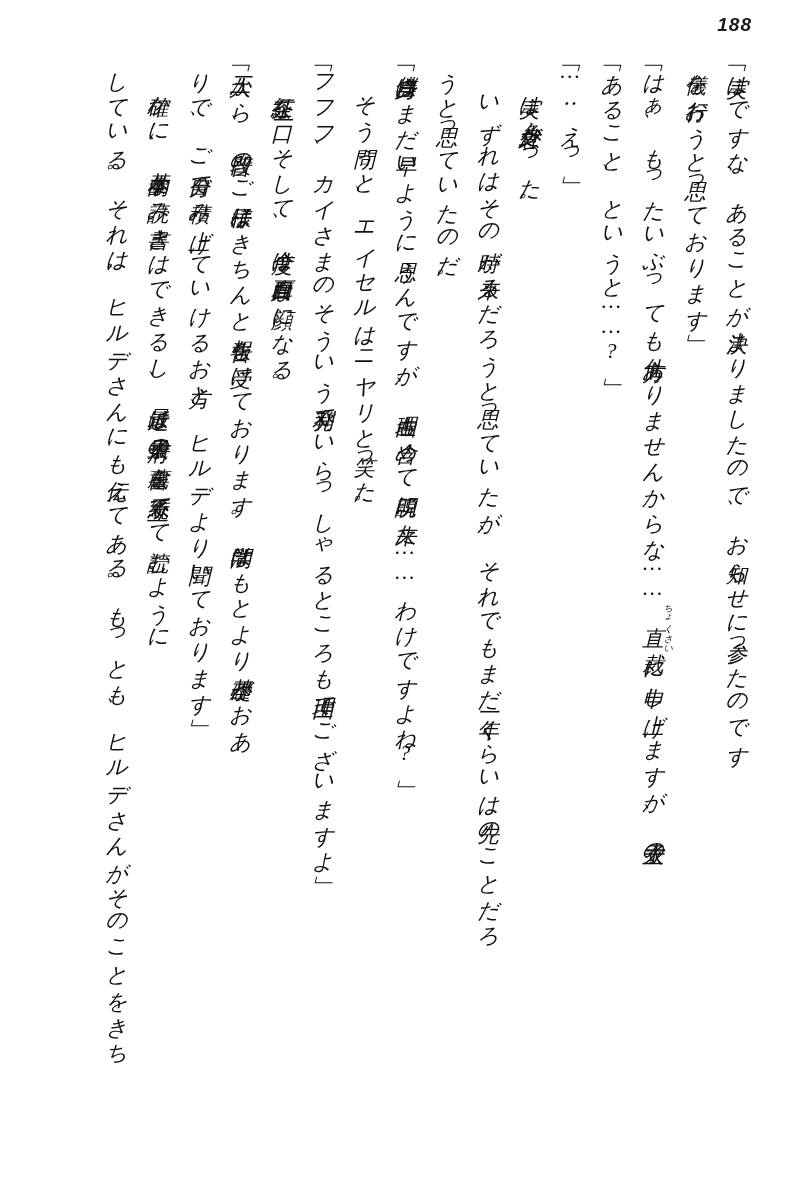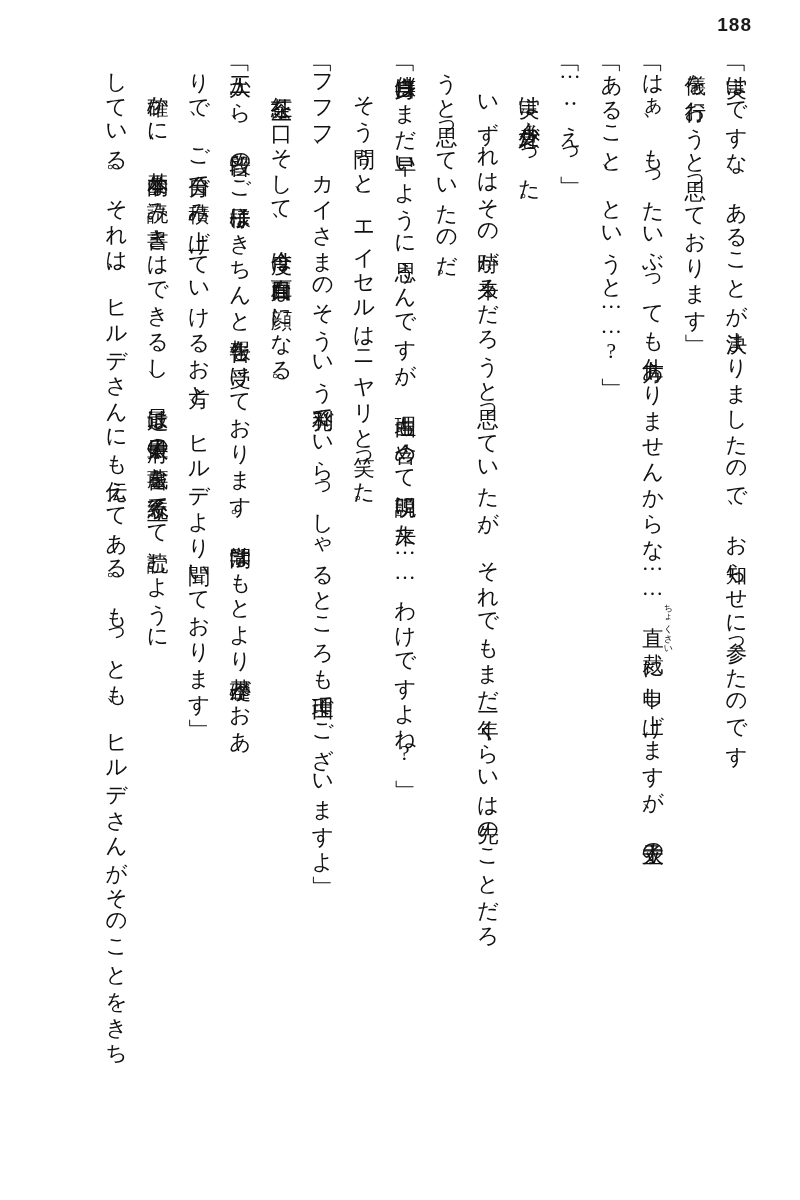--- a/index.html
+++ b/index.html
@@ -8,20 +8,21 @@
     background: #ffffff;
   }
   .page {
     position: relative;
     width: 800px;
     height: 1200px;
     background: #ffffff;
     overflow: hidden;
     font-family: "Liberation Serif", "DejaVu Serif", serif;
     color: #111111;
+    font-style: italic;
   }
   .page-number {
     position: absolute;
     top: 14px;
     right: 48px;
     font-size: 19px;
     font-family: "Liberation Sans", sans-serif;
     font-weight: bold;
     letter-spacing: 1px;
     color: #1a1a1a;

